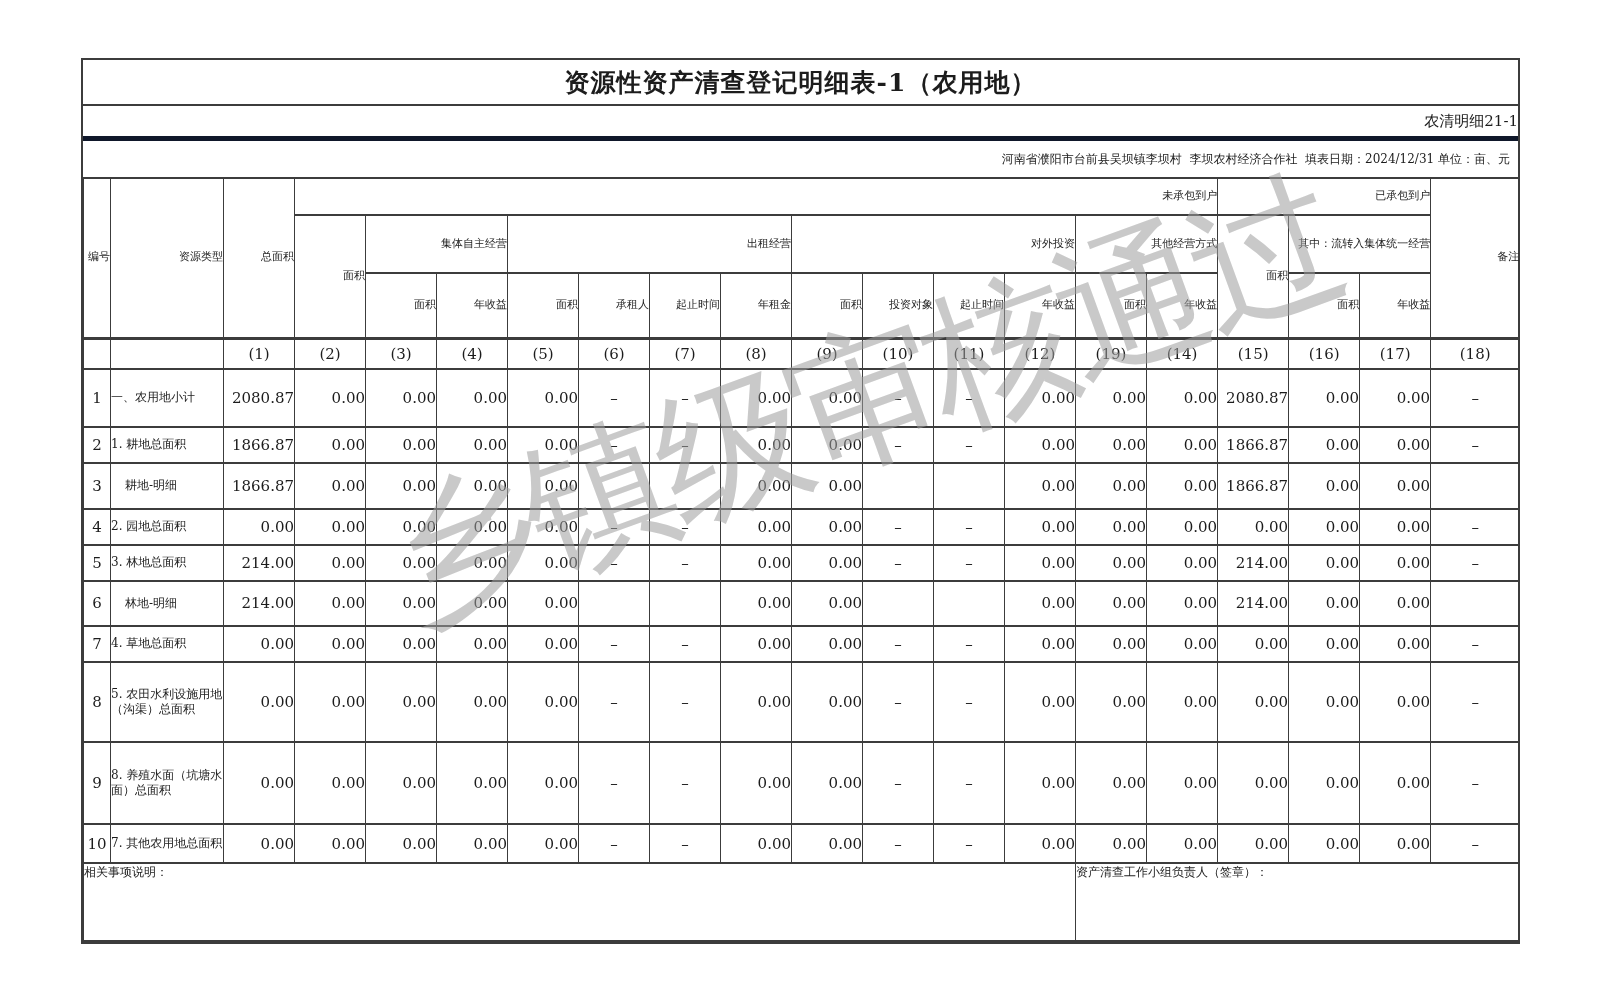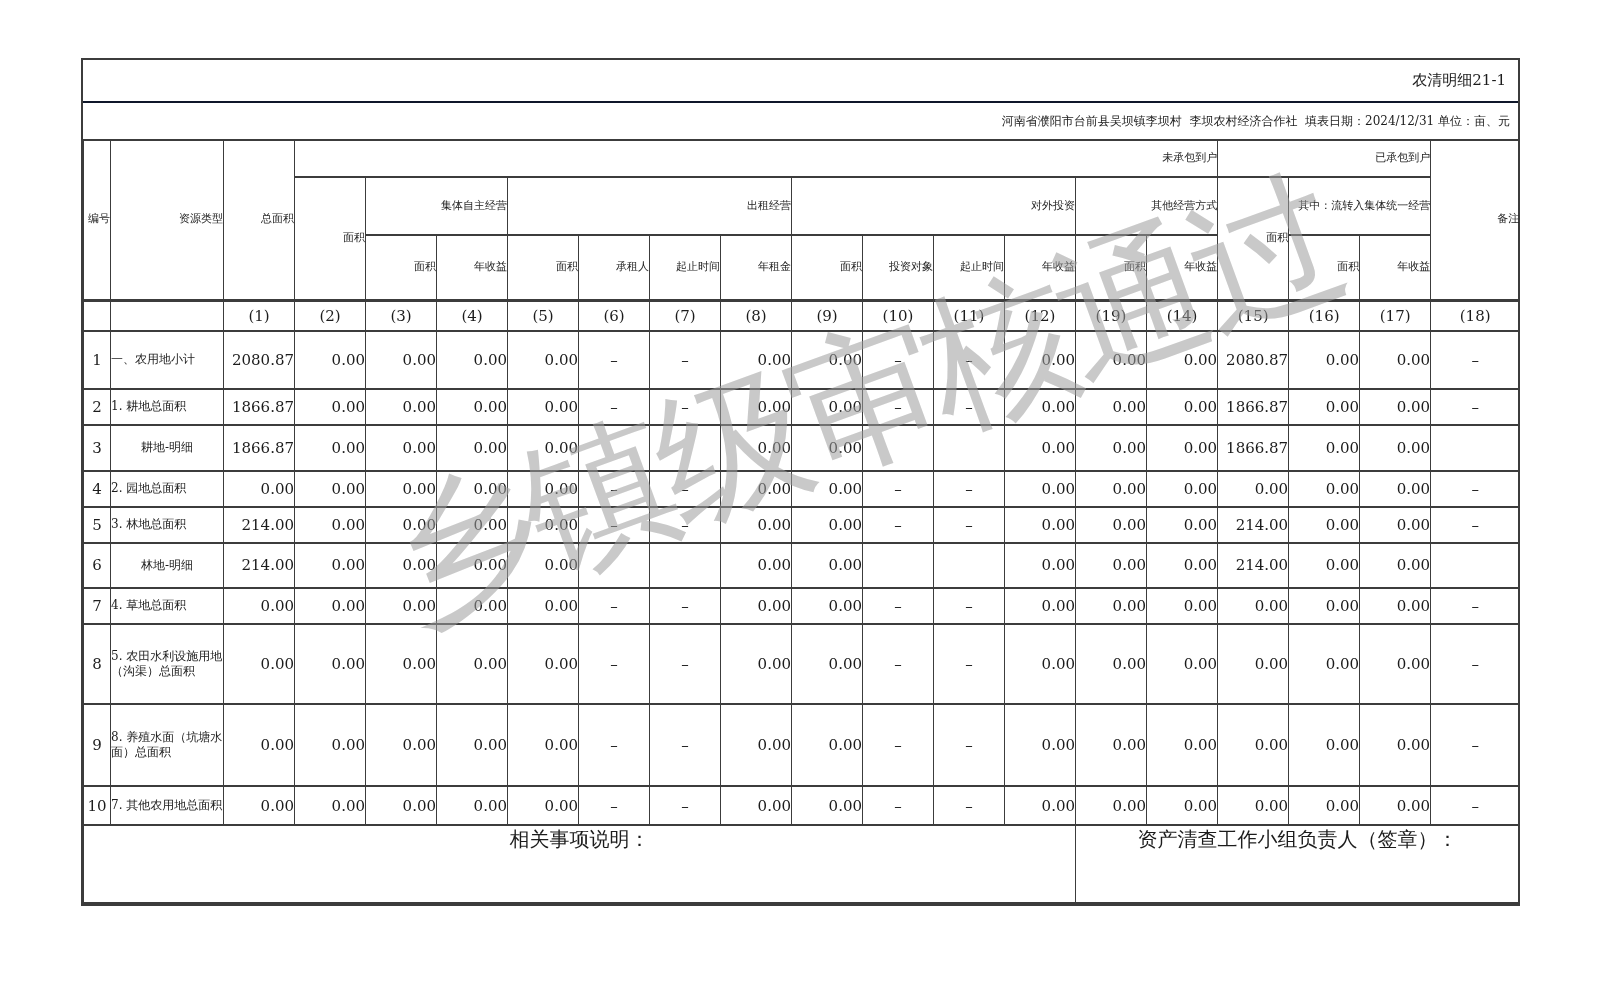--- a/index.html
+++ b/index.html
@@ -12,23 +12,23 @@
   .doc{
     position:absolute;left:81px;top:58px;width:1439px;
     border:2px solid #3c3c3c;box-sizing:border-box;background:#ffffff;
   }
   .title-row{
     height:46px;border-bottom:2px solid #3c3c3c;box-sizing:border-box;
     display:flex;align-items:center;justify-content:center;
     font-size:25px;font-weight:700;letter-spacing:1px;
   }
   .code-row{
-    height:43px;border-bottom:2px solid #0f172a;box-sizing:border-box;
+    height:35px;border-bottom:5px solid #0f172a;box-sizing:border-box;
     display:flex;align-items:center;justify-content:flex-end;
-    padding-right:12px;font-size:15px;
+    padding-right:0;font-size:15px;
   }
   .info-row{
     height:36px;box-sizing:border-box;
     display:flex;align-items:center;justify-content:flex-end;
     padding-right:8px;font-size:12px;white-space:pre;
   }
   table.main{
     width:100%;border-collapse:collapse;table-layout:fixed;
     font-size:15px;
   }
@@ -36,38 +36,41 @@
     border:1px solid #3c3c3c;
     border-top-width:2px;border-bottom-width:2px;
     padding:0;box-sizing:border-box;
     font-weight:400;overflow:hidden;
   }
   thead th{text-align:right;vertical-align:middle;font-size:11px;line-height:1.35;padding:1px 2px;}
   tr.num-row td{height:31px;text-align:center;font-size:15px;border-top-width:3px;}
   tr.h1{height:37px;} tr.h2{height:58px;} tr.h3{height:65px;}
   td.c-no{text-align:center;vertical-align:middle;font-size:15px;}
   td.c-type{text-align:left;vertical-align:middle;padding:2px 3px 2px 5px;font-size:12px;line-height:1.3;}
-  td.c-type.center{text-align:center;padding:14px;}
+  td.c-type.center{text-align:left;padding:14px;}
   td.c-val{text-align:right;vertical-align:middle;padding-right:6px;font-size:15px;}
   td.c-val.dash{text-align:center;padding-right:0;}
-  tfoot td{vertical-align:top;text-align:center;font-size:20px;padding:3px 6px;height:78px;}
+  tfoot td{vertical-align:top;text-align:left;font-size:12px;padding:3px 6px;height:78px;}
   .watermark{
     position:absolute;left:395px;top:495px;z-index:5;
     font-size:150px;line-height:150px;letter-spacing:-8px;white-space:nowrap;
     transform:rotate(-20deg);transform-origin:0 50%;
     color:#9e9e9e;opacity:0.55;pointer-events:none;
     font-family:"DejaVu Serif","Liberation Serif",serif;
   }
 </style>
 </head>
 <body>
 
 <div class="sheet">
   <div class="doc">
 
+    <div class="title-row">
+      <span>资源性资产清查登记明细表-1（农用地）</span>
+    </div>
 
     <div class="code-row">
       <span>农清明细21-1</span>
     </div>
 
     <div class="info-row">
       <span>河南省濮阳市台前县吴坝镇李坝村  李坝农村经济合作社  填表日期：2024/12/31 单位：亩、元</span>
     </div>
 
     <table class="main">

